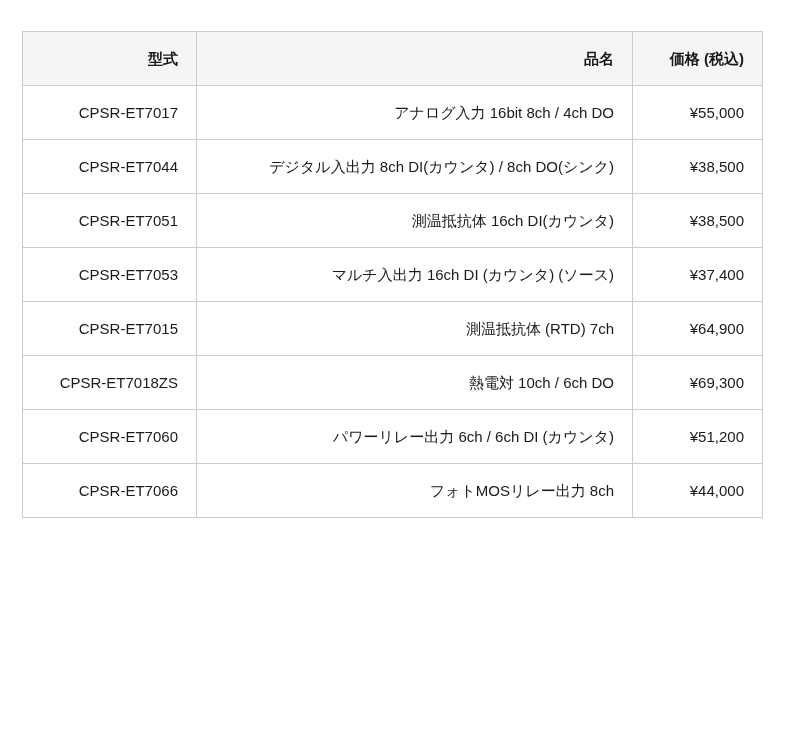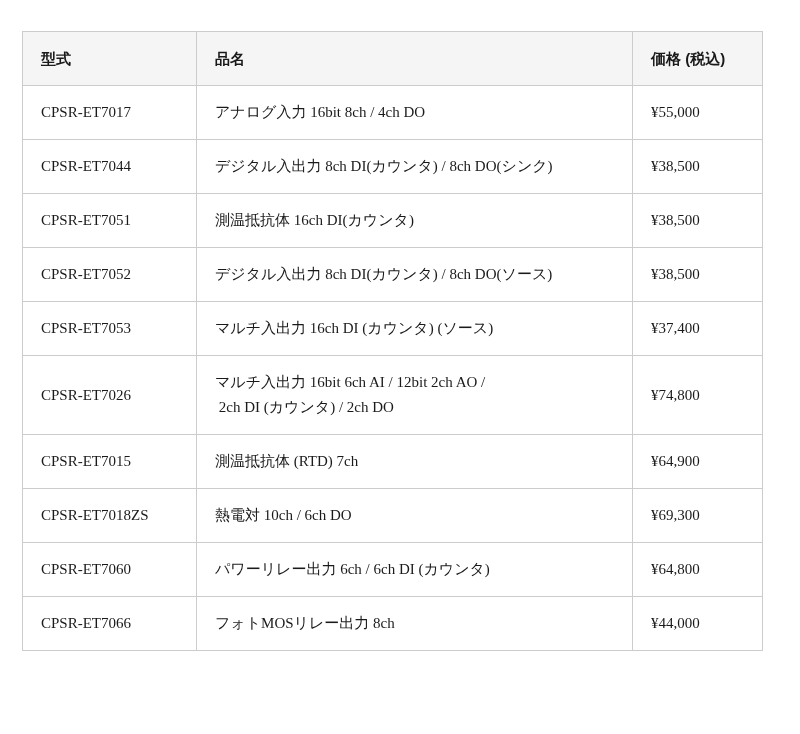--- a/index.html
+++ b/index.html
@@ -33,34 +33,33 @@
   }
   table.price-table col.col-model { width: 174px; }
   table.price-table col.col-name  { width: 436px; }
   table.price-table col.col-price { width: 130px; }
 
   table.price-table th,
   table.price-table td {
     border: 1px solid #cccccc;
     padding: 14px 18px;
     line-height: 25px;
-    text-align: left;
+    text-align: right;
     vertical-align: middle;
     overflow: hidden;
   }
   table.price-table thead th {
     background: #f5f5f5;
     font-weight: 700;
     font-size: 15px;
     color: #1a1a1a;
   }
   table.price-table tbody td {
     background: #ffffff;
     font-weight: 400;
-    font-family: Liberation Serif, serif;
   }
   td.name-cell {
     white-space: pre-wrap; 
   }
 </style>
 </head>
 <body>
 
 <div class="page">
   <table class="price-table">
@@ -86,49 +85,38 @@
         <td>CPSR-ET7044</td>
         <td class="name-cell">デジタル入出力 8ch DI(カウンタ) / 8ch DO(シンク)</td>
         <td>¥38,500</td>
       </tr>
       <tr>
         <td>CPSR-ET7051</td>
         <td class="name-cell">測温抵抗体 16ch DI(カウンタ)</td>
         <td>¥38,500</td>
       </tr>
       <tr>
-        <td>CPSR-ET7052</td>
-        <td class="name-cell">デジタル入出力 8ch DI(カウンタ) / 8ch DO(ソース)</td>
-        <td>¥38,500</td>
-      </tr>
-      <tr>
         <td>CPSR-ET7053</td>
         <td class="name-cell">マルチ入出力 16ch DI (カウンタ) (ソース)</td>
         <td>¥37,400</td>
-      </tr>
-      <tr>
-        <td>CPSR-ET7026</td>
-        <td class="name-cell">マルチ入出力 16bit 6ch AI / 12bit 2ch AO /
- 2ch DI (カウンタ) / 2ch DO</td>
-        <td>¥74,800</td>
       </tr>
       <tr>
         <td>CPSR-ET7015</td>
         <td class="name-cell">測温抵抗体 (RTD) 7ch</td>
         <td>¥64,900</td>
       </tr>
       <tr>
         <td>CPSR-ET7018ZS</td>
         <td class="name-cell">熱電対 10ch / 6ch DO</td>
         <td>¥69,300</td>
       </tr>
       <tr>
         <td>CPSR-ET7060</td>
         <td class="name-cell">パワーリレー出力 6ch / 6ch DI (カウンタ)</td>
-        <td>¥64,800</td>
+        <td>¥51,200</td>
       </tr>
       <tr>
         <td>CPSR-ET7066</td>
         <td class="name-cell">フォトMOSリレー出力 8ch</td>
         <td>¥44,000</td>
       </tr>
     </tbody>
   </table>
 </div>
 

